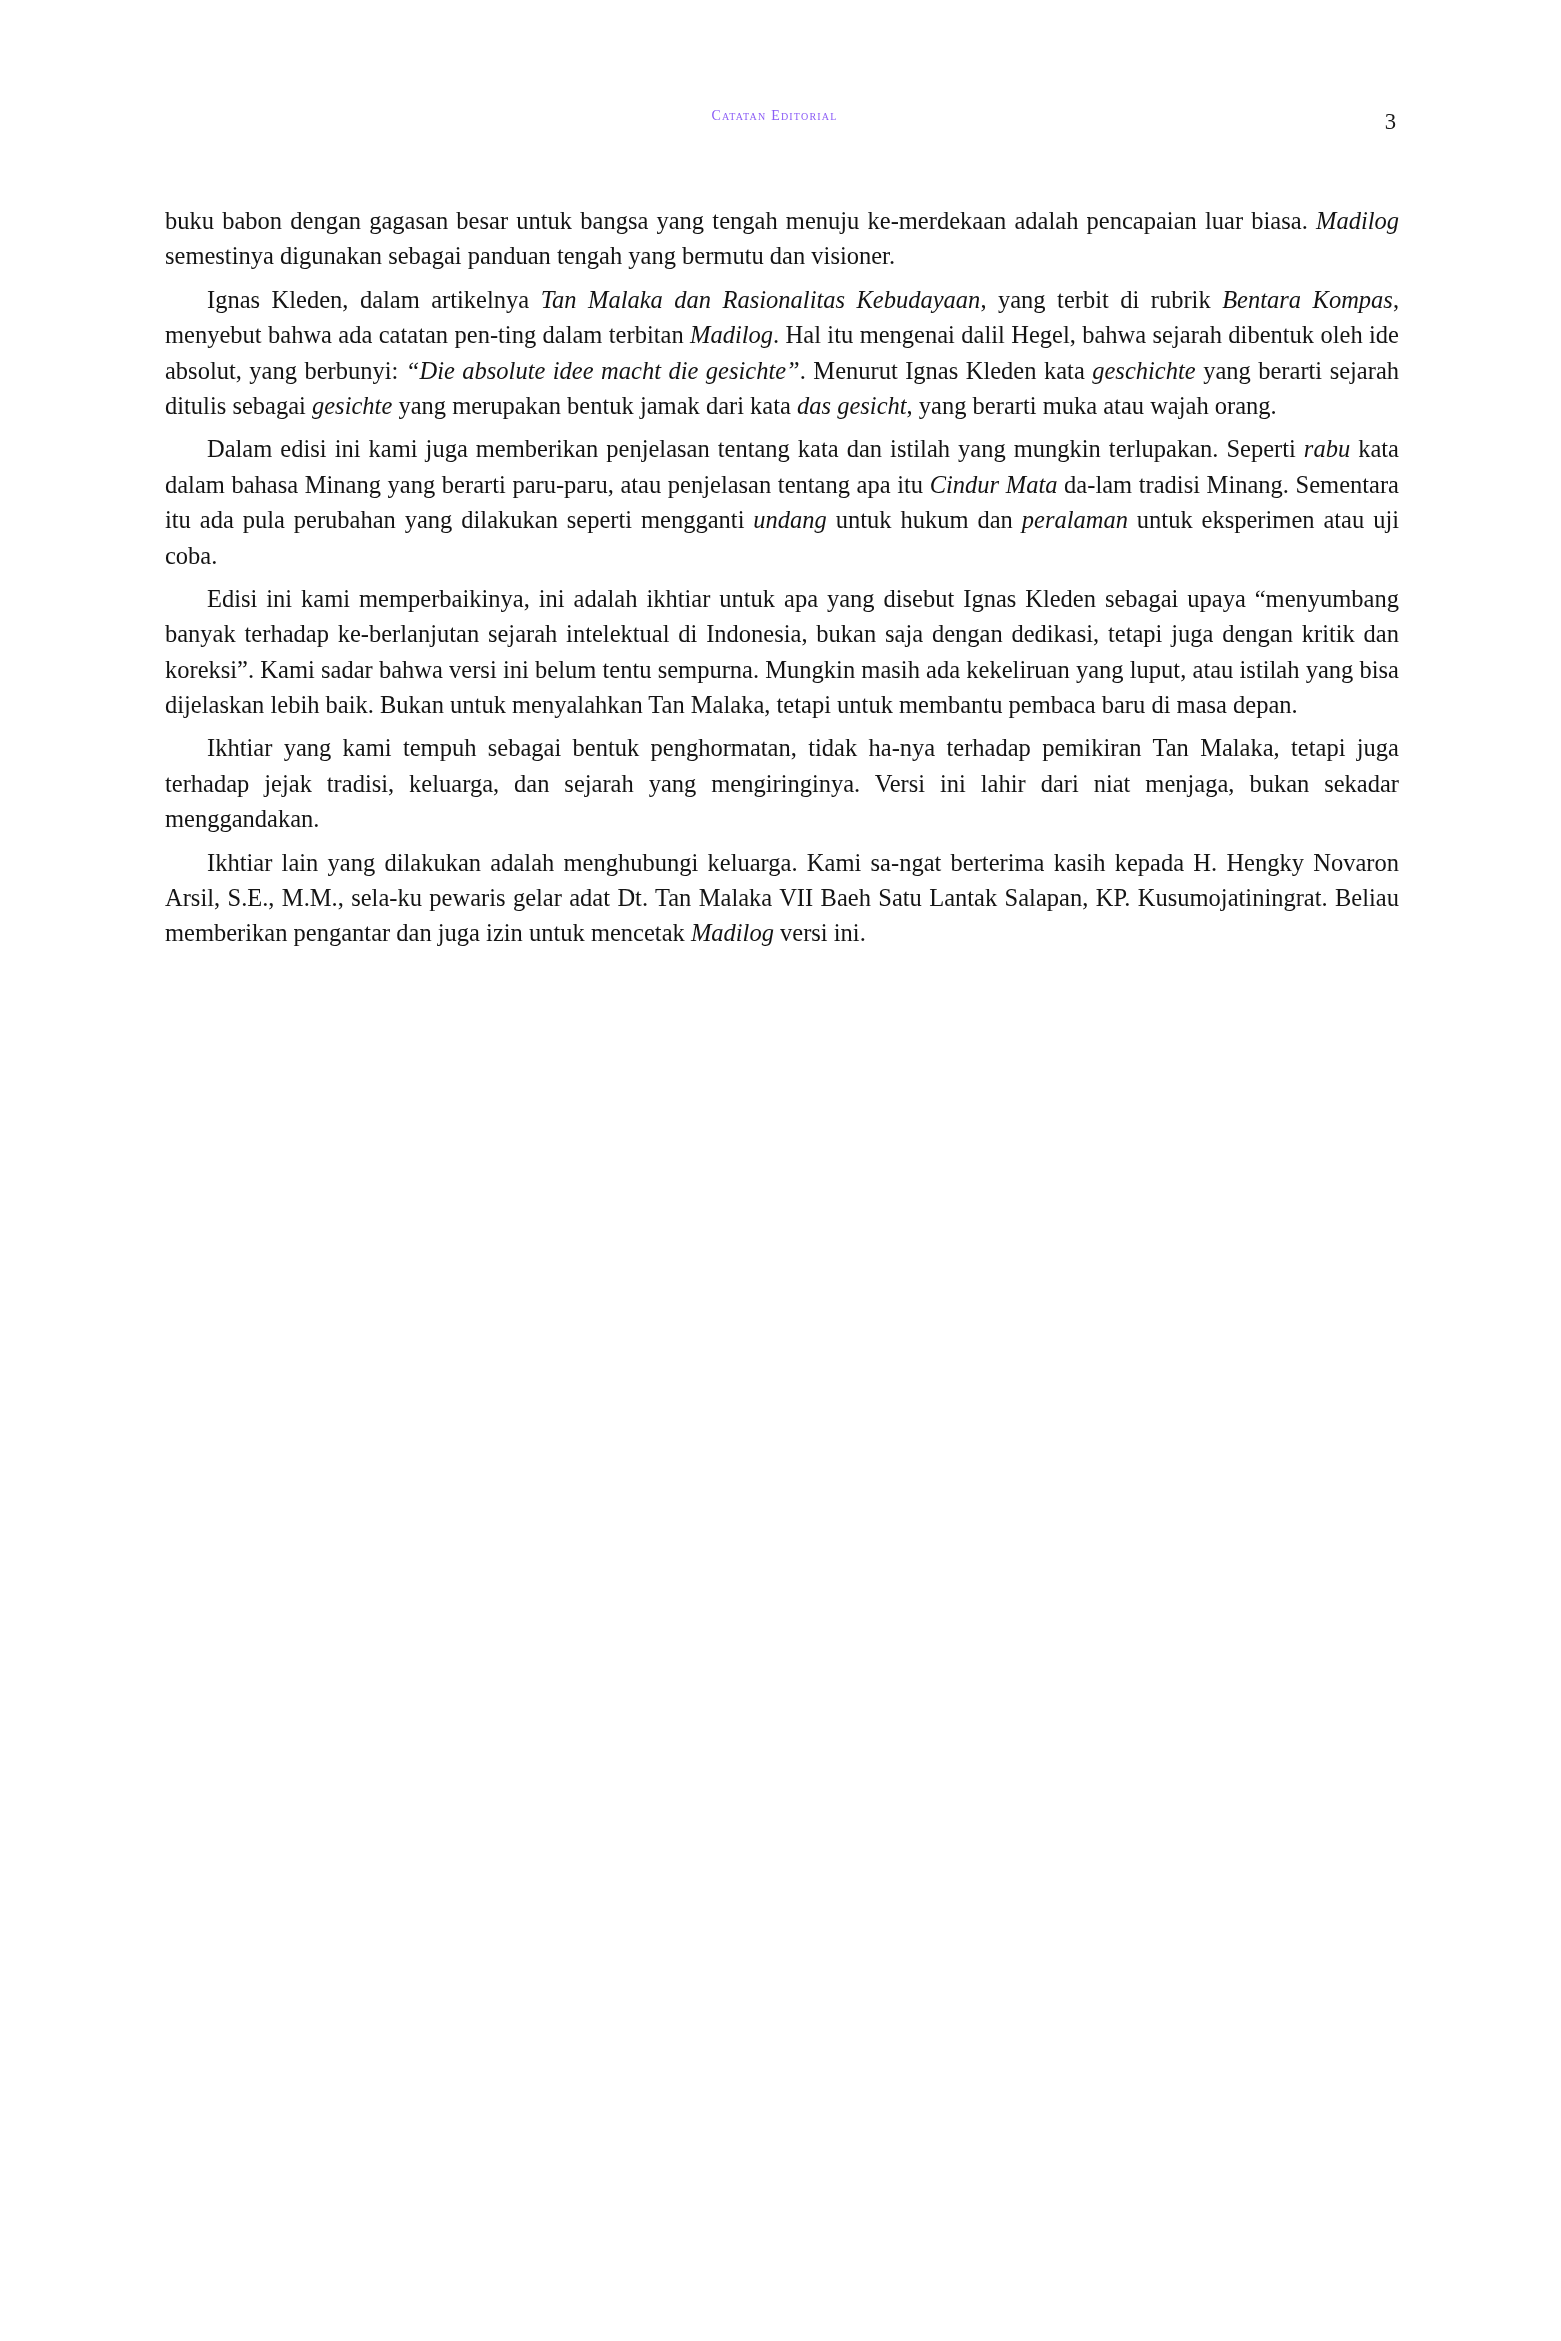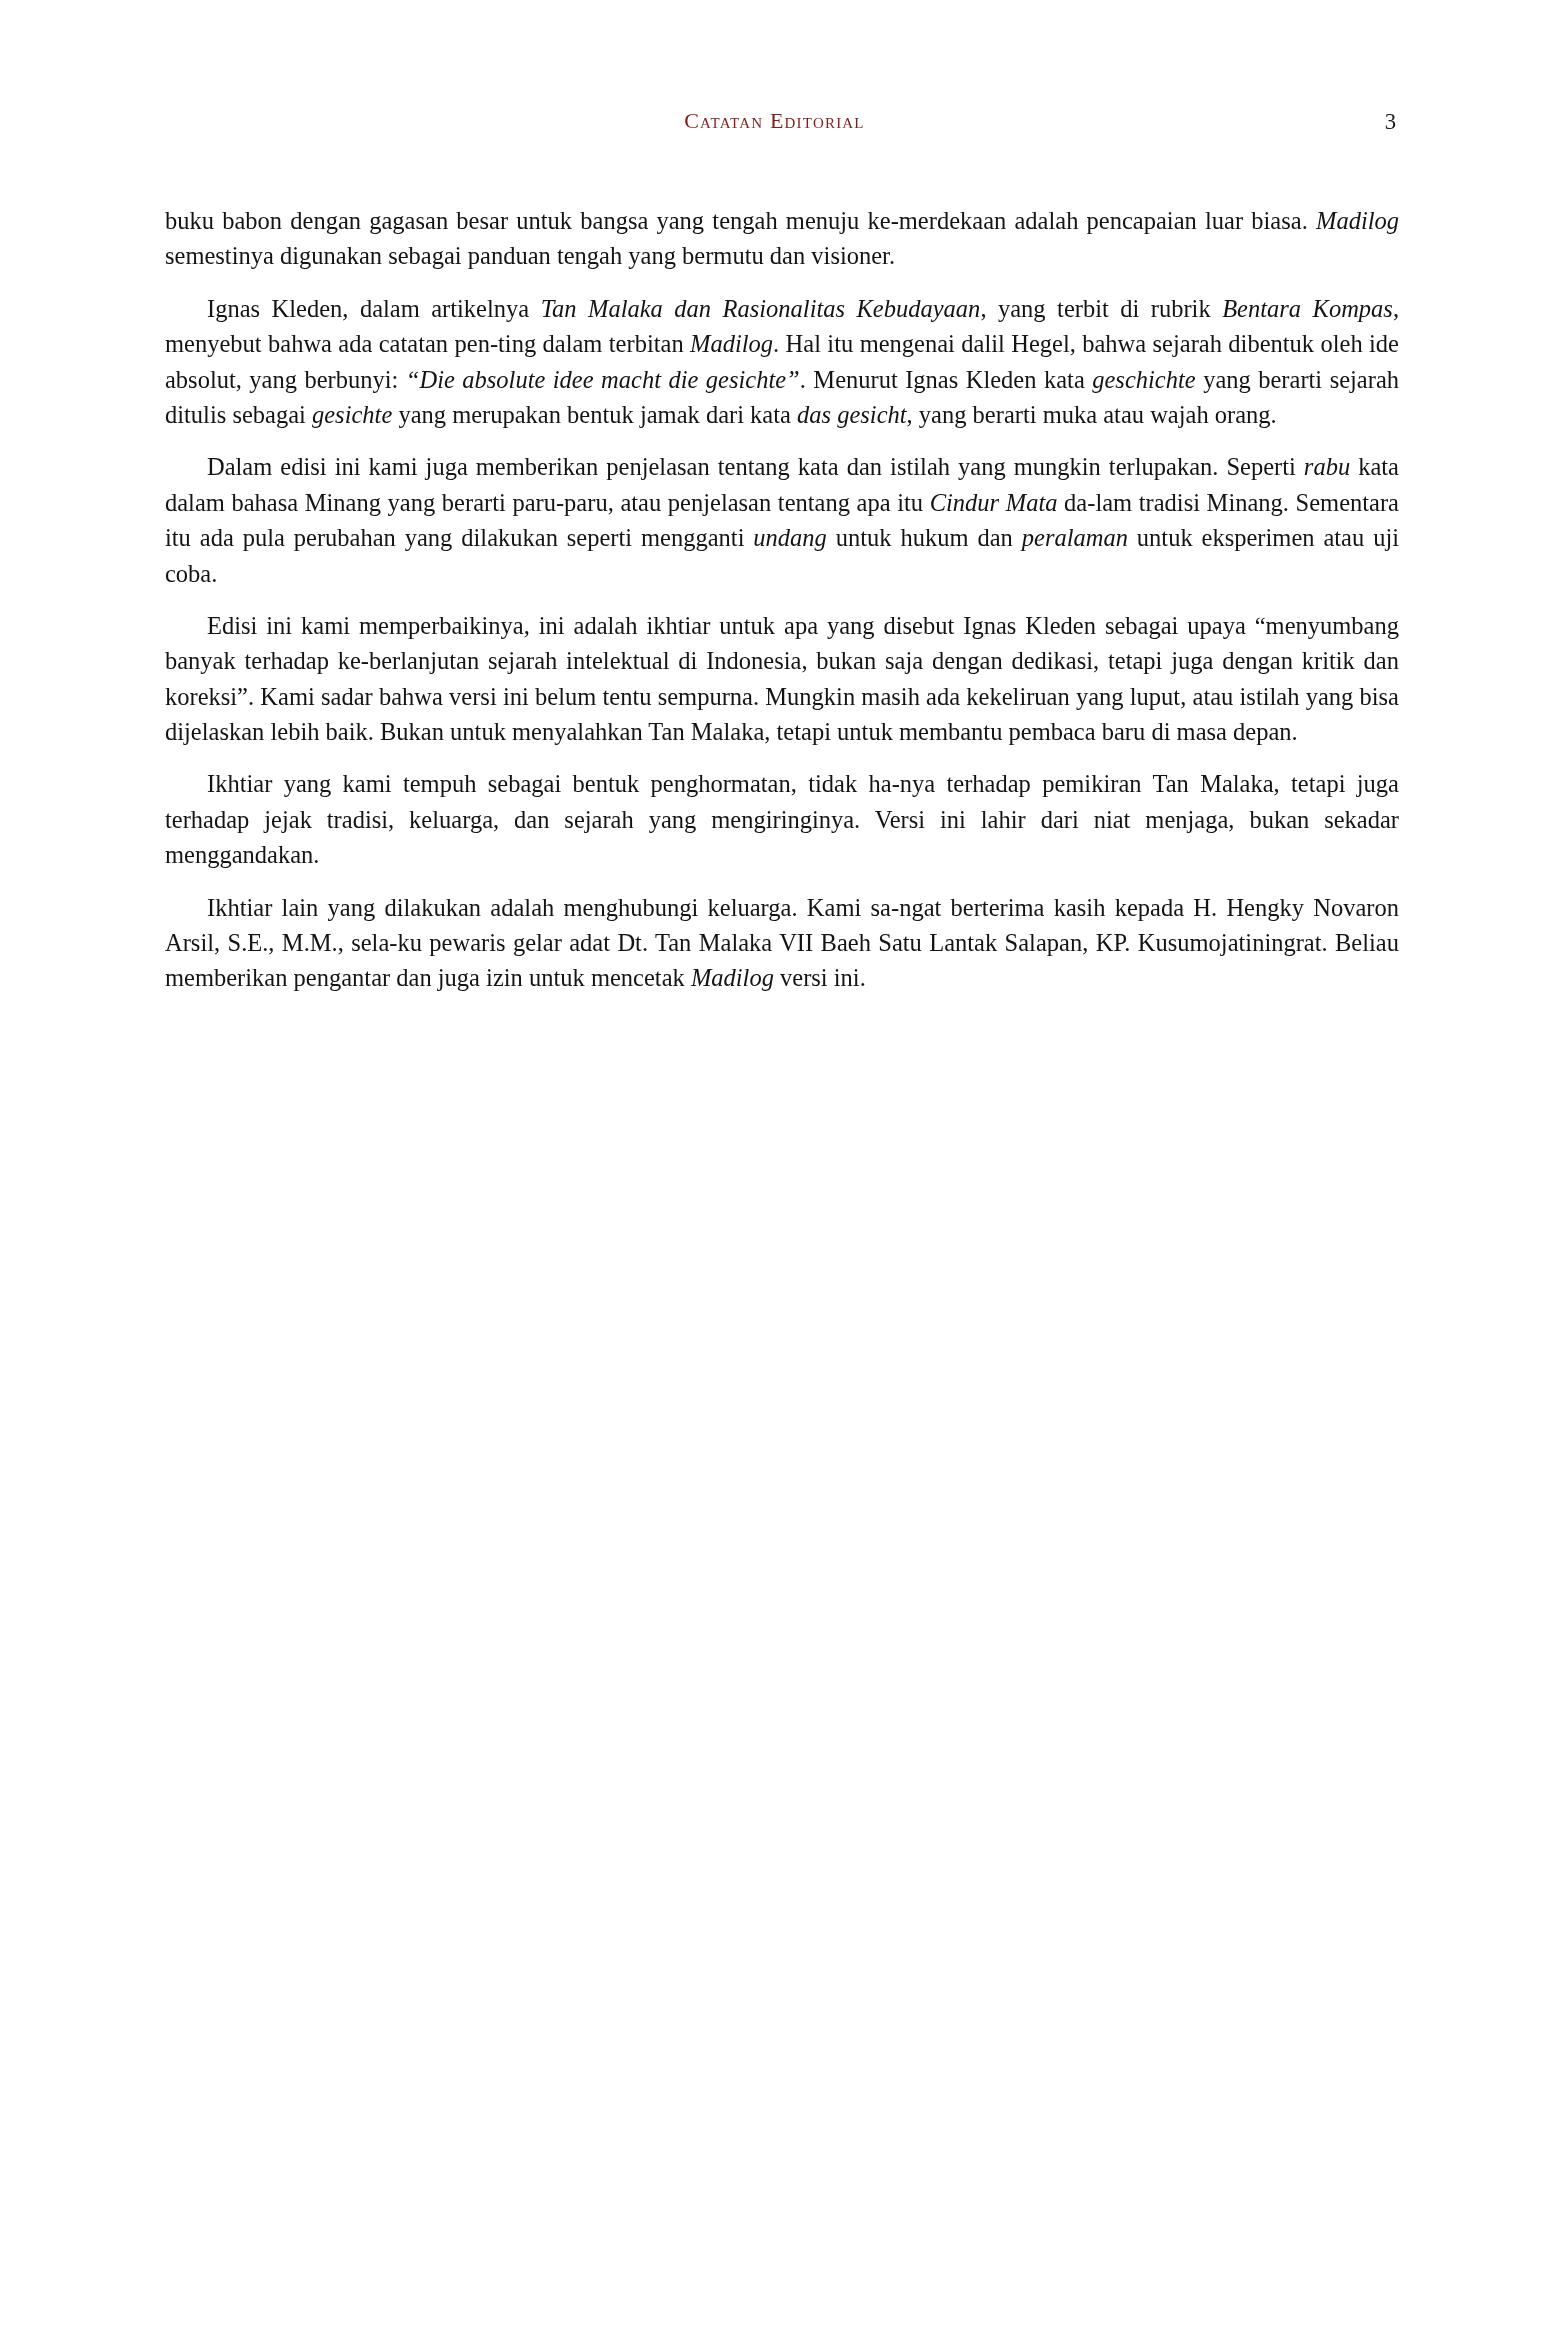--- a/index.html
+++ b/index.html
@@ -28,23 +28,23 @@
     left: 165px;
     right: 165px;
     height: 28px;
   }
   .running-head-title {
     position: absolute;
     left: 0;
     right: 12px;
     text-align: center;
     font-family: "Liberation Serif", "DejaVu Serif", serif;
-    font-size: 22px;
+    font-size: 14px;
     letter-spacing: 1.2px;
-    color: #7f1d1d;
+    color: #8b5cf6;
     font-variant: small-caps;
     text-transform: capitalize;
   }
   .folio {
     position: absolute;
     right: 0;
     top: 0.9px;
     font-size: 22.7px;
     color: #1a1a1a;
     font-family: "Liberation Serif", "DejaVu Serif", serif;
@@ -61,21 +61,21 @@
     line-height: 1.445;
     text-align: justify;
     text-justify: inter-word;
     hyphens: manual;
     color: #141414;
   }
   .textblock p.indent {
     text-indent: 42px;
   }
   .textblock p + p {
-    margin-top: 17px;
+    margin-top: 8px;
   }
   em {
     font-style: italic;
   }
 </style>
 </head>
 <body>
 
 <div class="page">
 

